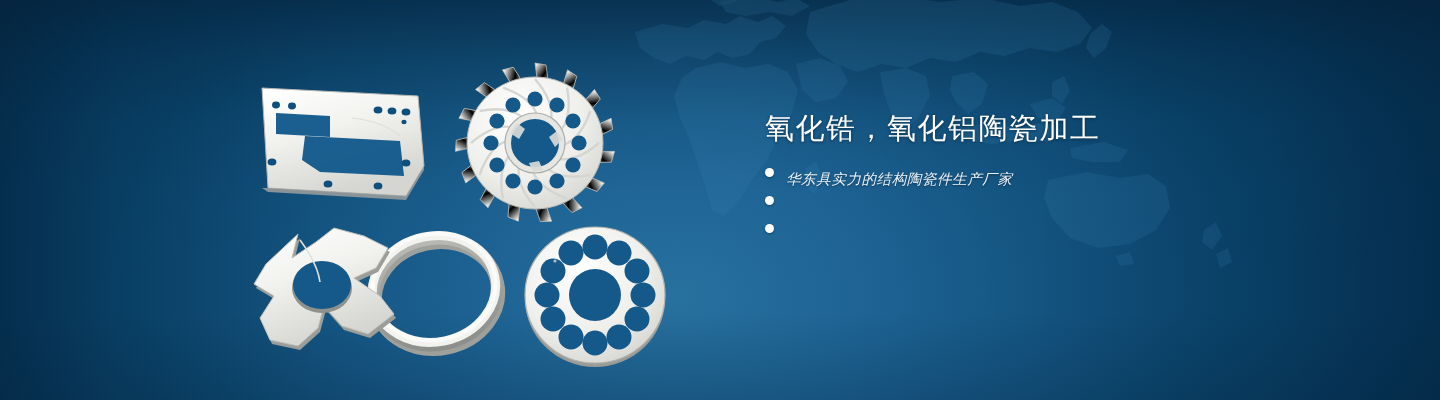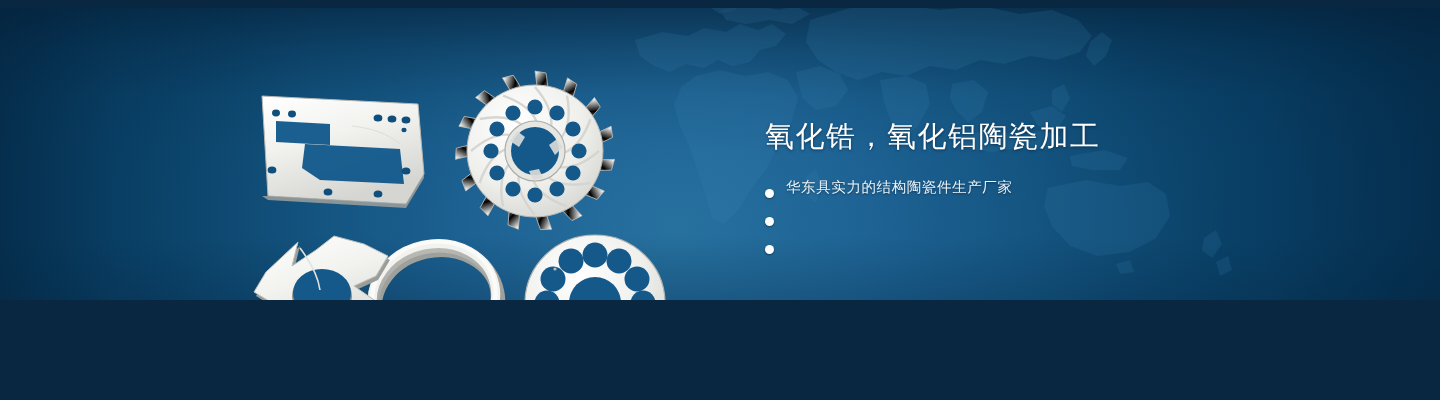--- a/index.html
+++ b/index.html
@@ -3,25 +3,24 @@
 <meta charset="utf-8">
 <style>
   html, body {
     margin: 0;
     padding: 0;
     background: #0a2742;
   }
   #banner {
     position: relative;
     width: 1440px;
-    height: 292px;
+    height: 400px;
     overflow: hidden;
     font-family: "Liberation Sans", "DejaVu Sans", sans-serif;
     background: #064271;
-    margin-top: 8px;
   }
 
   
   .bg-base {
     position: absolute;
     inset: 0;
     background:
       radial-gradient(ellipse 780px 560px at 47% 74%,
           #27719f 0%,
           #1d6293 26%,
@@ -86,23 +85,24 @@
     white-space: nowrap;
     text-shadow: 0 1px 3px rgba(2,22,40,0.55);
   }
   .bullets {
     margin-top: 20px;
     list-style: none;
     padding: 0;
   }
   .bullet {
     display: flex;
-    align-items: flex-end;
+    align-items: flex-start;
     height: 22px;
     margin-bottom: 6px;
+    font-style: italic;
   }
   .bullet-dot {
     flex: 0 0 auto;
     width: 9px;
     height: 9px;
     border-radius: 50%;
     background: #ffffff;
     margin-right: 12px;
     box-shadow: 0 1px 2px rgba(2,22,40,0.45);
   }

